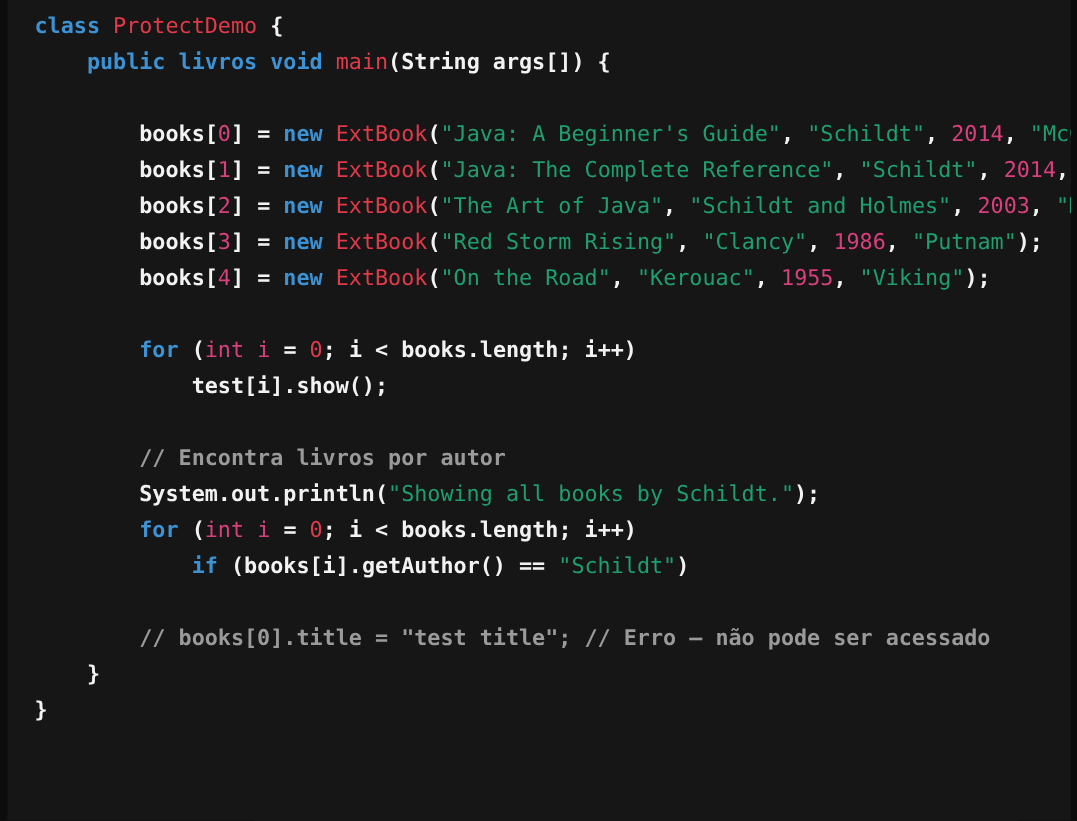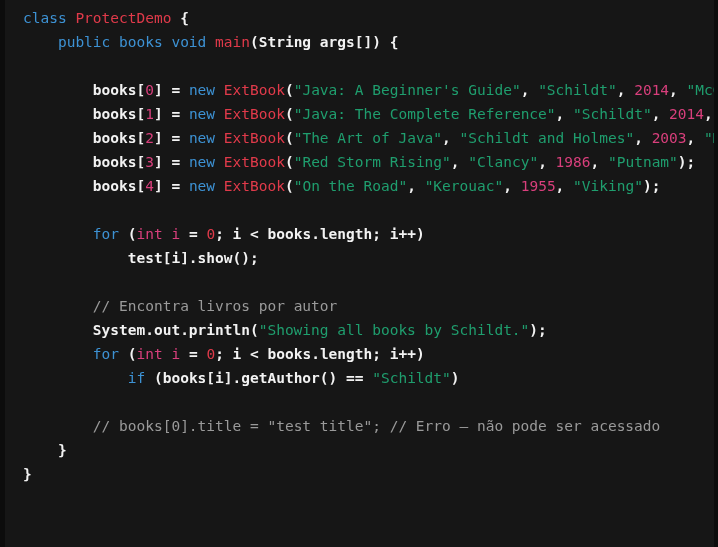--- a/index.html
+++ b/index.html
@@ -49,37 +49,37 @@
     line-height: 24px;
     white-space: pre;
     font-size: 14.5px;
     letter-spacing: 0px;
     color: #f2f2f2;
     padding-left: 23px;
     overflow: hidden;
   }
 
   
-  .t-kw       { color: #3d92d4; }              
+  .t-kw       { color: #3d92d4; font-weight: bold; }              
   .t-type     { color: #e03a4a; }              
   .t-plain    { color: #f2f2f2; font-weight: bold; }
   .t-str      { color: #1f9e6e; }              
   .t-num-mag  { color: #d93f7c; }              
   .t-num-red  { color: #e03a4a; }              
   .t-prim     { color: #d93f7c; text-align: center; }              
-  .t-cmt      { color: #9a9a9a; font-weight: normal; }
+  .t-cmt      { color: #9a9a9a; font-weight: bold; }
   .t-punct    { color: #f2f2f2; font-weight: bold; }
 </style>
 </head>
 <body>
 
 <div id="screenshot">
   <div id="code-area">
       <div class="code-line"><span class="t-kw">class</span><span class="t-plain"> </span><span class="t-type">ProtectDemo</span><span class="t-punct"> {</span></div>
-      <div class="code-line"><span class="t-plain">    </span><span class="t-kw">public books void</span><span class="t-plain"> </span><span class="t-type">main</span><span class="t-punct">(String args[]) {</span></div>
+      <div class="code-line"><span class="t-plain">    </span><span class="t-kw">public livros void</span><span class="t-plain"> </span><span class="t-type">main</span><span class="t-punct">(String args[]) {</span></div>
       <div class="code-line">&nbsp;</div>
       <div class="code-line"><span class="t-punct">        books</span><span class="t-punct">[</span><span class="t-num-mag">0</span><span class="t-punct">] = </span><span class="t-kw">new</span><span class="t-plain"> </span><span class="t-type">ExtBook</span><span class="t-punct">(</span><span class="t-str">"Java: A Beginner's Guide"</span><span class="t-punct">, </span><span class="t-str">"Schildt"</span><span class="t-punct">, </span><span class="t-num-mag">2014</span><span class="t-punct">, </span><span class="t-str">"McGraw-Hill P</span></div>
       <div class="code-line"><span class="t-punct">        books</span><span class="t-punct">[</span><span class="t-num-mag">1</span><span class="t-punct">] = </span><span class="t-kw">new</span><span class="t-plain"> </span><span class="t-type">ExtBook</span><span class="t-punct">(</span><span class="t-str">"Java: The Complete Reference"</span><span class="t-punct">, </span><span class="t-str">"Schildt"</span><span class="t-punct">, </span><span class="t-num-mag">2014</span><span class="t-punct">, </span></div>
       <div class="code-line"><span class="t-punct">        books</span><span class="t-punct">[</span><span class="t-num-mag">2</span><span class="t-punct">] = </span><span class="t-kw">new</span><span class="t-plain"> </span><span class="t-type">ExtBook</span><span class="t-punct">(</span><span class="t-str">"The Art of Java"</span><span class="t-punct">, </span><span class="t-str">"Schildt and Holmes"</span><span class="t-punct">, </span><span class="t-num-mag">2003</span><span class="t-punct">, </span><span class="t-str">"McGraw-Hill</span></div>
       <div class="code-line"><span class="t-punct">        books</span><span class="t-punct">[</span><span class="t-num-mag">3</span><span class="t-punct">] = </span><span class="t-kw">new</span><span class="t-plain"> </span><span class="t-type">ExtBook</span><span class="t-punct">(</span><span class="t-str">"Red Storm Rising"</span><span class="t-punct">, </span><span class="t-str">"Clancy"</span><span class="t-punct">, </span><span class="t-num-mag">1986</span><span class="t-punct">, </span><span class="t-str">"Putnam"</span><span class="t-punct">);</span></div>
       <div class="code-line"><span class="t-punct">        books</span><span class="t-punct">[</span><span class="t-num-mag">4</span><span class="t-punct">] = </span><span class="t-kw">new</span><span class="t-plain"> </span><span class="t-type">ExtBook</span><span class="t-punct">(</span><span class="t-str">"On the Road"</span><span class="t-punct">, </span><span class="t-str">"Kerouac"</span><span class="t-punct">, </span><span class="t-num-mag">1955</span><span class="t-punct">, </span><span class="t-str">"Viking"</span><span class="t-punct">);</span></div>
       <div class="code-line">&nbsp;</div>
       <div class="code-line"><span class="t-plain">        </span><span class="t-kw">for</span><span class="t-punct"> (</span><span class="t-prim">int</span><span class="t-plain"> </span><span class="t-prim">i</span><span class="t-punct"> = </span><span class="t-num-red">0</span><span class="t-punct">; i &lt; books.length; i++)</span></div>
       <div class="code-line"><span class="t-punct">            test[i].show();</span></div>
       <div class="code-line">&nbsp;</div>

